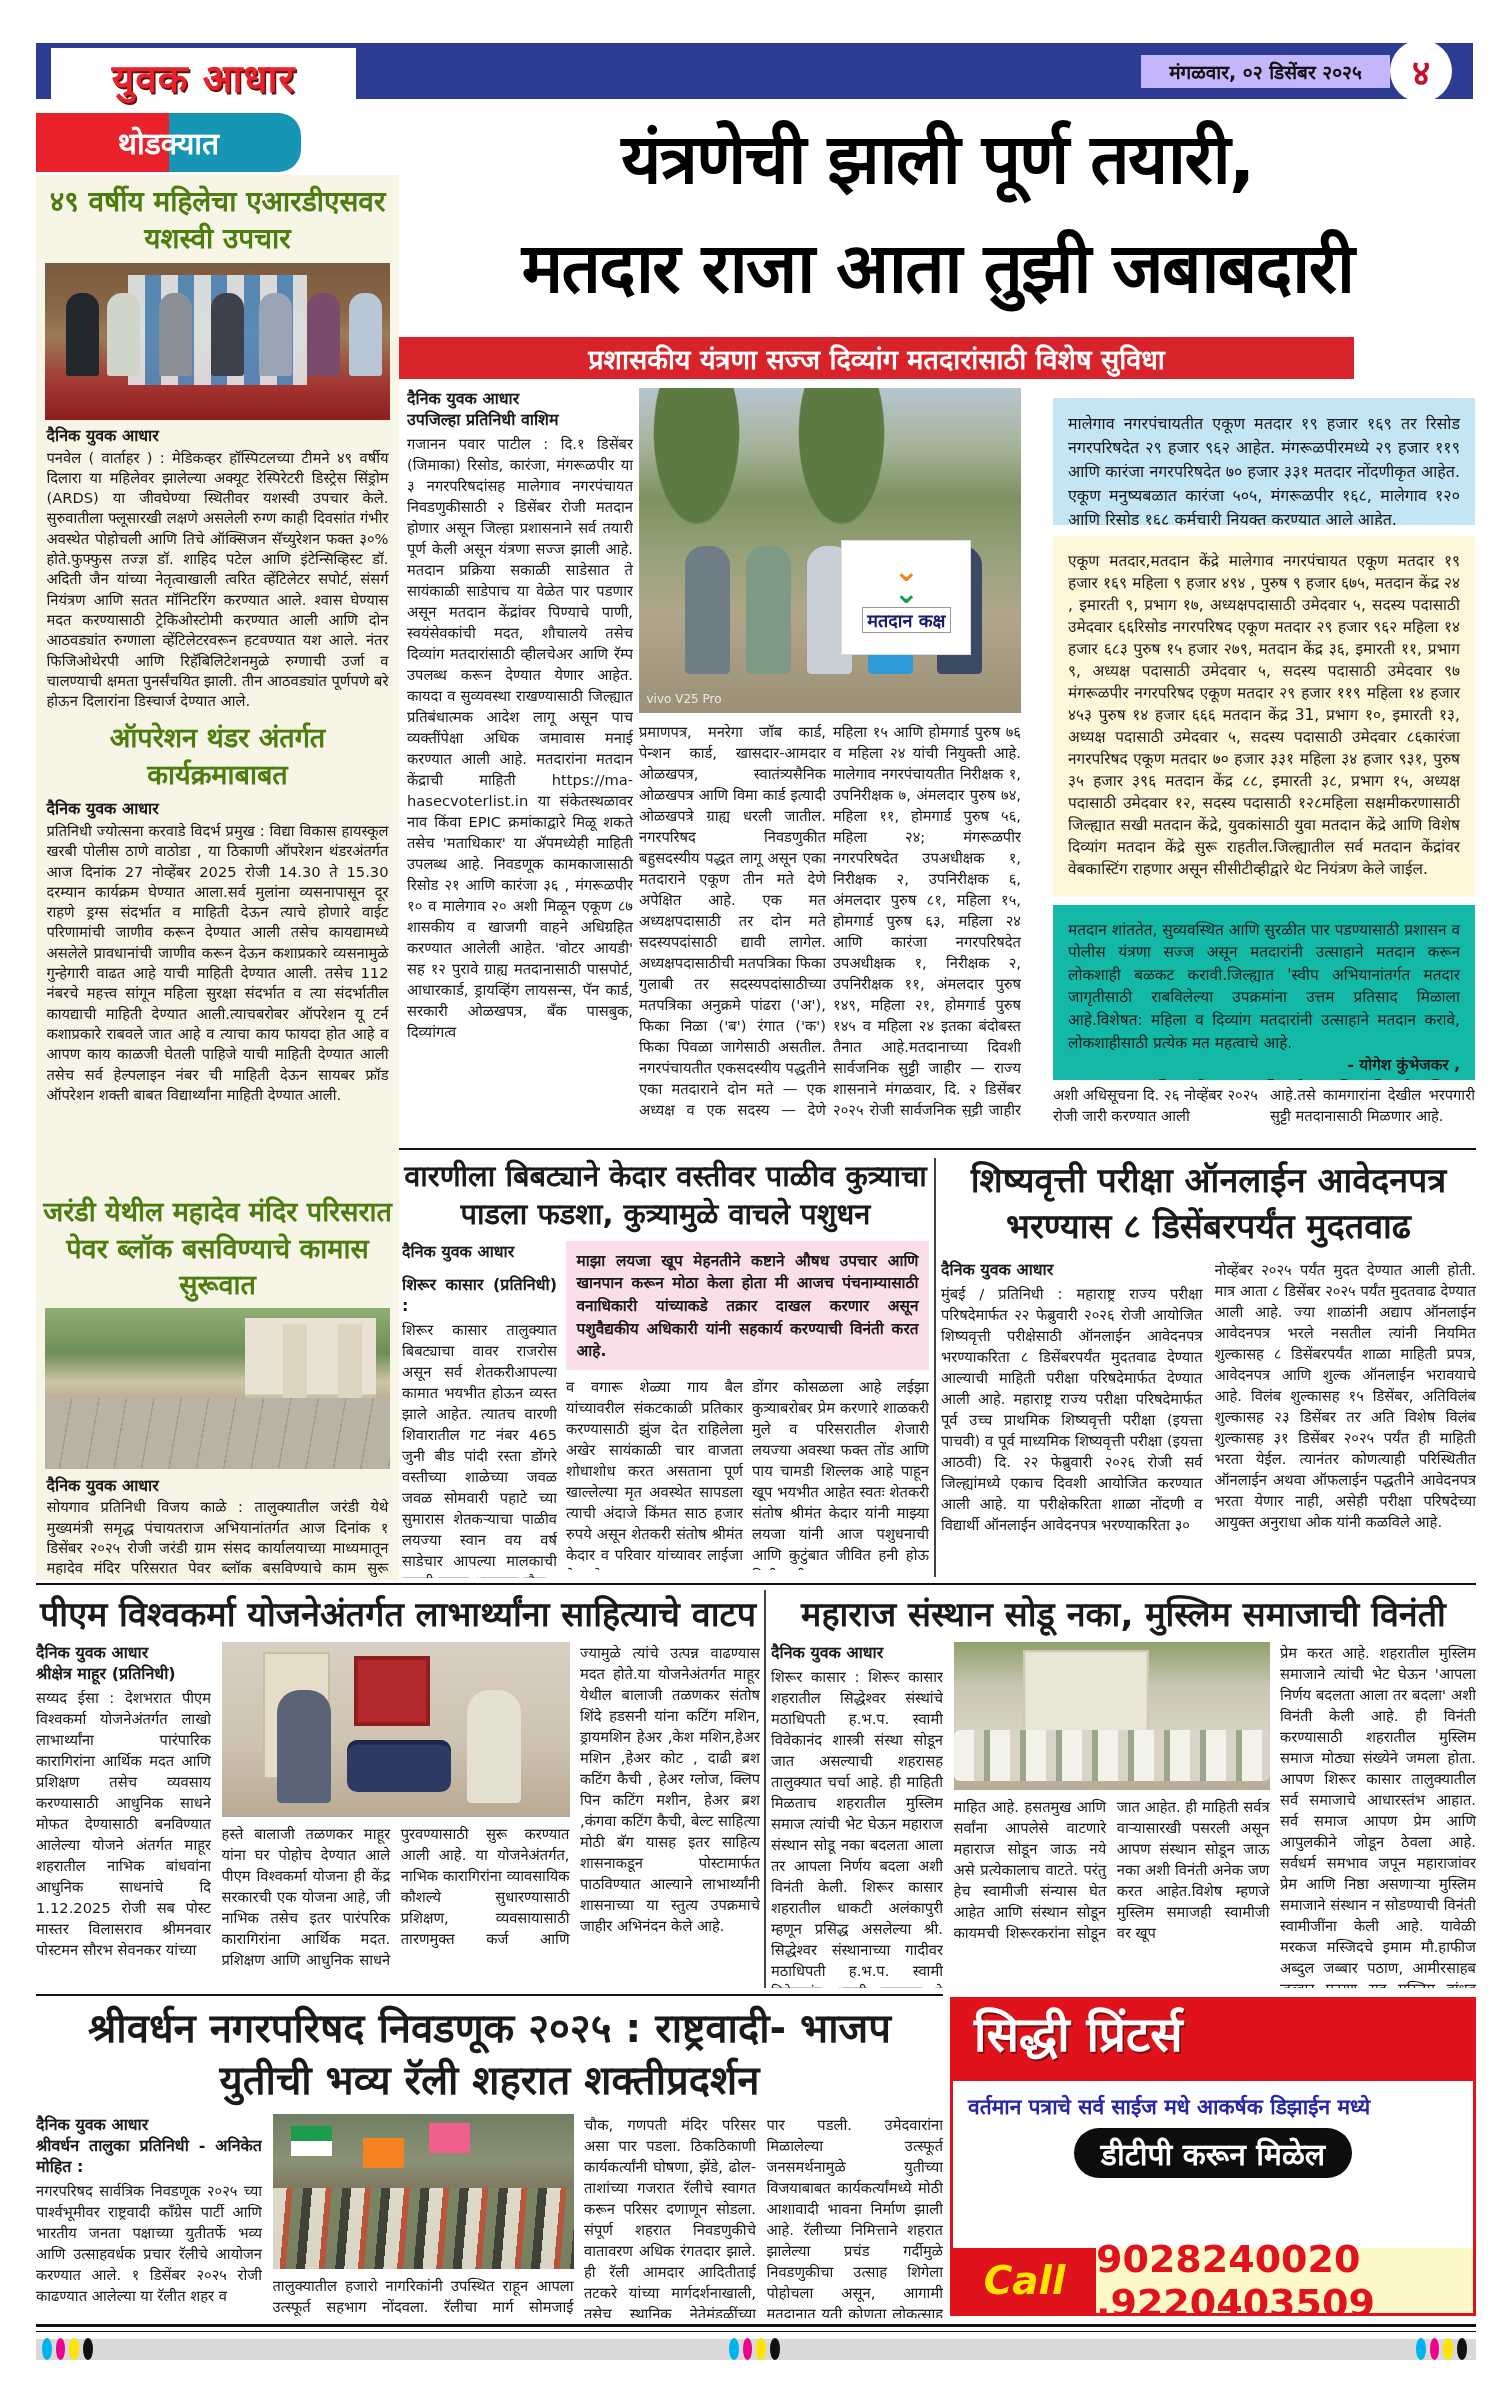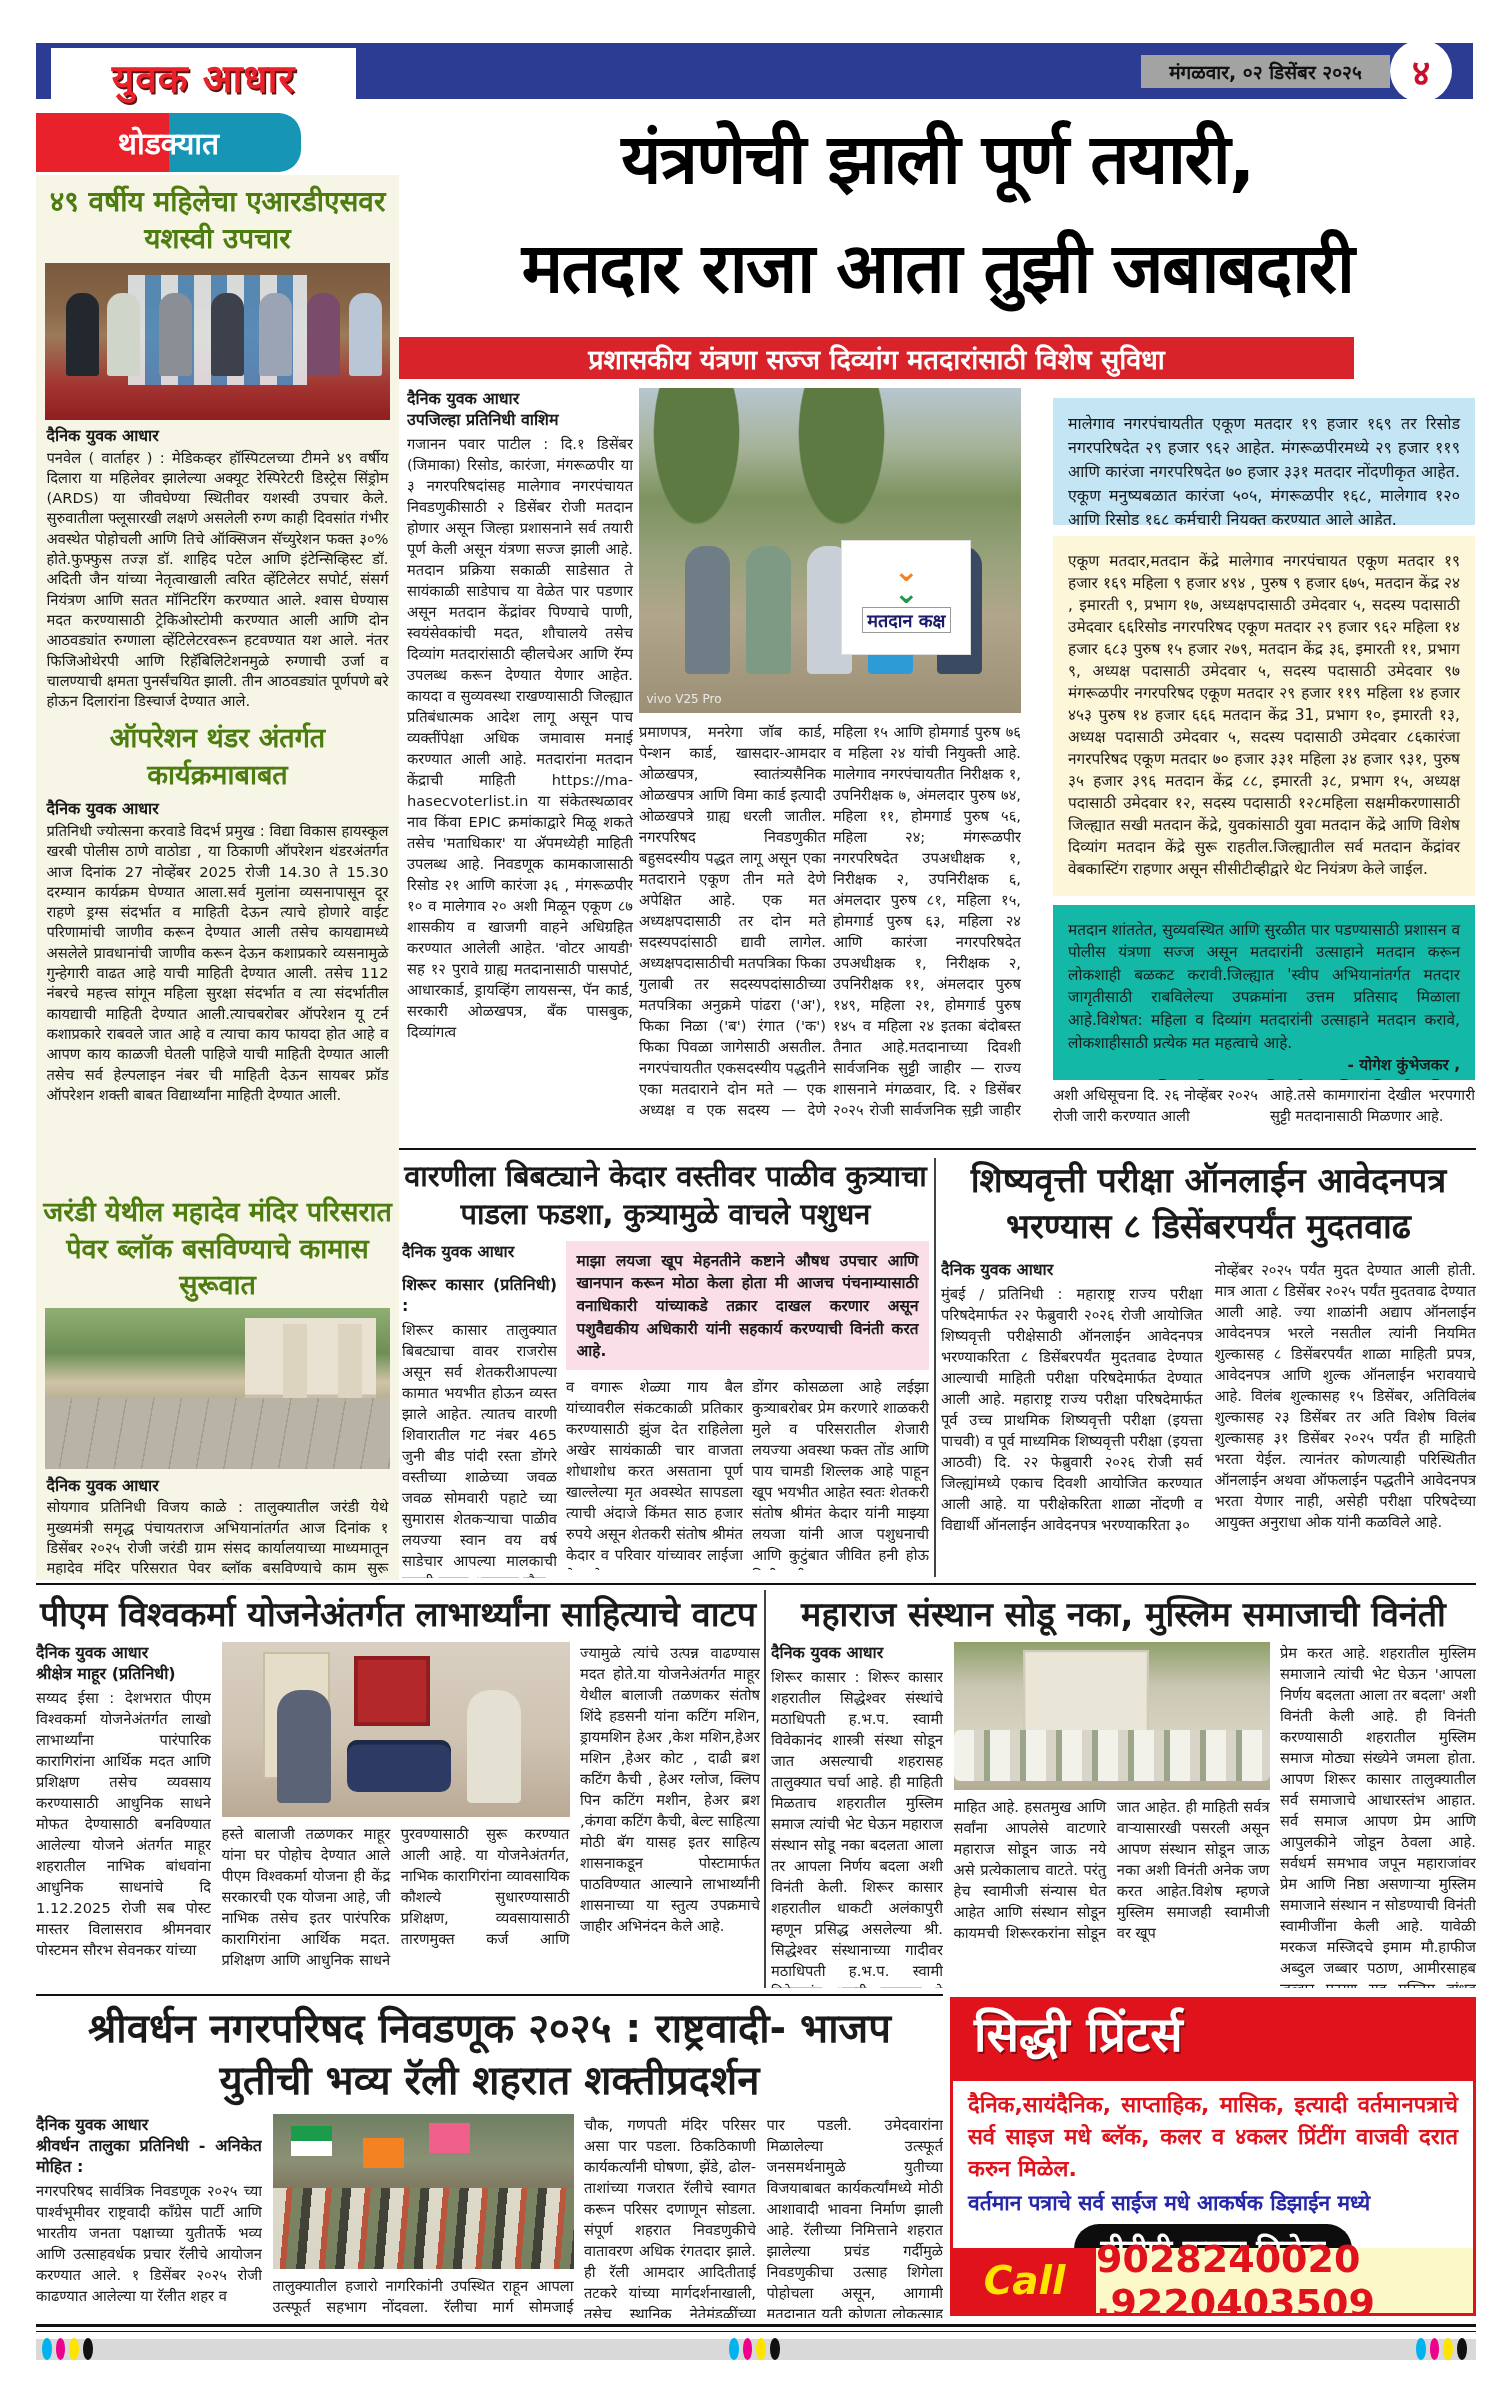--- a/index.html
+++ b/index.html
@@ -1,21 +1,21 @@
 <!DOCTYPE html>
 <html style="font-size:12px"><head>
 <meta charset="utf-8">
 <style>
   html,body{margin:0;padding:0;}
   body{width:1512px;height:2401px;background:#ffffff;font-family:"DejaVu Sans",sans-serif;color:#1a1a1a;position:relative;}
   
   .topbar{position:absolute;left:36px;top:43px;width:1437px;height:56px;background:#2b3c92;}
   .logo-box{position:absolute;left:15px;top:5.3px;width:305px;height:56px;background:#ffffff;display:flex;align-items:center;justify-content:center;}
   .logo-text{font-size:39px;font-weight:900;color:#e8212a;text-shadow:1.5px 2.3px 0 #5a1410;letter-spacing:0.8px;}
-  .date-pill{position:absolute;right:83px;top:12px;width:249px;height:33px;background:#a3a3a3;display:flex;align-items:center;justify-content:center;font-size:19px;font-weight:bold;color:#111;}
+  .date-pill{position:absolute;right:83px;top:12px;width:249px;height:33px;background:#c4b5fd;display:flex;align-items:center;justify-content:center;font-size:19px;font-weight:bold;color:#111;}
   .page-circle{position:absolute;right:21px;top:-3px;width:62px;height:62px;border-radius:50%;background:#ffffff;display:flex;align-items:center;justify-content:center;font-size:35px;font-weight:900;color:#c8102e;}
   
   .section-tab{position:absolute;left:36px;top:113px;width:265px;height:59px;border-radius:0 22.6px 22.6px 0;overflow:hidden;display:flex;}
   .tab-red{width:50%;height:100%;background:#e8212a;}
   .tab-teal{width:50%;height:100%;background:#1795b5;}
   .section-tab span{position:absolute;left:0;top:0;width:100%;height:100%;display:flex;align-items:center;justify-content:center;color:#fff;font-size:30px;font-weight:900;}
   
   .left-col{position:absolute;left:36px;top:175px;width:363px;height:1405px;background:#f6f5e6;padding:0;overflow:hidden;}
   .lc-head{margin:7.5px 6px 4.5px 6px;text-align:center;font-size:28px;line-height:1.35;font-weight:900;color:#4d7c0f;}
   .lc-head.small{font-size:27px;}
@@ -294,21 +294,20 @@
       <div class="txt" style="width:172px;flex:none;">चौक, गणपती मंदिर परिसर असा पार पडला. ठिकठिकाणी कार्यकर्त्यांनी घोषणा, झेंडे, ढोल-ताशांच्या गजरात रॅलीचे स्वागत करून परिसर दणाणून सोडला. संपूर्ण शहरात निवडणुकीचे वातावरण अधिक रंगतदार झाले. ही रॅली आमदार आदितीताई तटकरे यांच्या मार्गदर्शनाखाली, तसेच स्थानिक नेतेमंडळींच्या नेतृत्वात शिस्तबद्ध पद्धतीने</div>
       <div class="txt" style="flex:1;">पार पडली. उमेदवारांना मिळालेल्या उत्स्फूर्त जनसमर्थनामुळे युतीच्या विजयाबाबत कार्यकर्त्यांमध्ये मोठी आशावादी भावना निर्माण झाली आहे. रॅलीच्या निमित्ताने शहरात झालेल्या प्रचंड गर्दीमुळे निवडणुकीचा उत्साह शिगेला पोहोचला असून, आगामी मतदानात युती कोणता लोकत्साह आणणार याकडे सर्वांचे लक्ष लागले आहे.</div>
     </div>
   </div>
 
   <div class="ad">
     <div class="ad-head">
       <span>सिद्धी प्रिंटर्स</span>
     </div>
     <div class="ad-body">
-      <p class="ad-red">दैनिक,सायंदैनिक, साप्ताहिक, मासिक, इत्यादी वर्तमानपत्राचे सर्व साइज मधे ब्लॅक, कलर व ४कलर प्रिंटींग वाजवी दरात करुन मिळेल.</p>
       <p class="ad-blue">वर्तमान पत्राचे सर्व साईज मधे आकर्षक डिझाईन मध्ये</p>
       <div class="ad-pill-wrap">
         <span class="ad-pill">डीटीपी करून मिळेल</span>
       </div>
     </div>
     <div class="ad-call-row">
       <div class="ad-call">Call</div>
       <div class="ad-phones">9028240020 ,9220403509</div>
     </div>
   </div>

